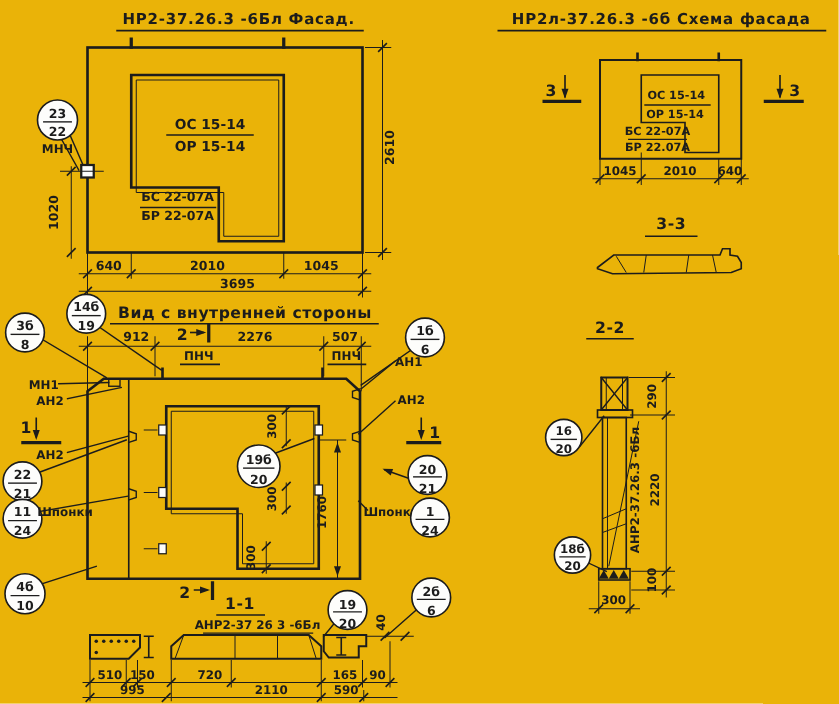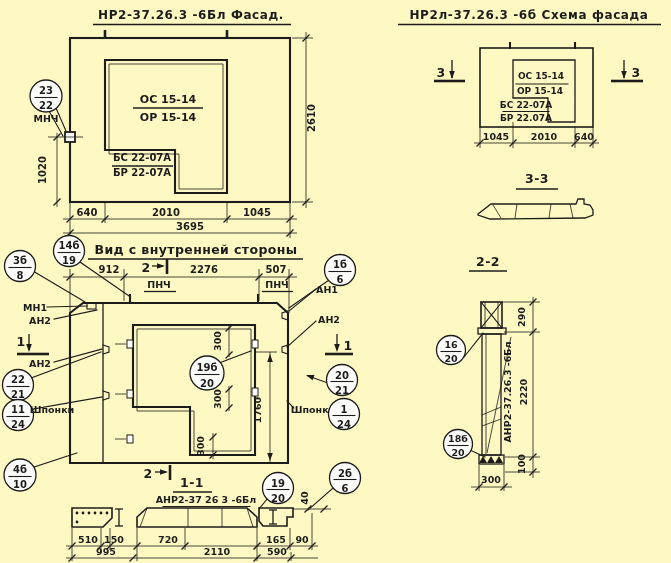--- a/index.html
+++ b/index.html
@@ -1,16 +1,16 @@
 <!DOCTYPE html>
 <html><head>
 <meta charset="utf-8">
 <style>
   html,body{margin:0;padding:0;background:#ffffff;}
-  #sheet{position:relative;width:671px;height:563px;background:#fef9c3;overflow:hidden;
+  #sheet{position:relative;width:671px;height:563px;background:#eab308;overflow:hidden;
          font-family:"DejaVu Sans",sans-serif;}
   svg{position:absolute;left:0;top:0;}
   svg text{font-family:"DejaVu Sans",sans-serif;font-weight:bold;fill:#1c1c1c;}
   .ctr{text-anchor:middle;}
   .t12{font-size:12px;letter-spacing:.6px;}
   .t13{font-size:12.5px;letter-spacing:.4px;}
   .t11{font-size:11px;}
   .t10{font-size:10px;}
   .t95{font-size:9.5px;}
   .t9{font-size:9px;}

